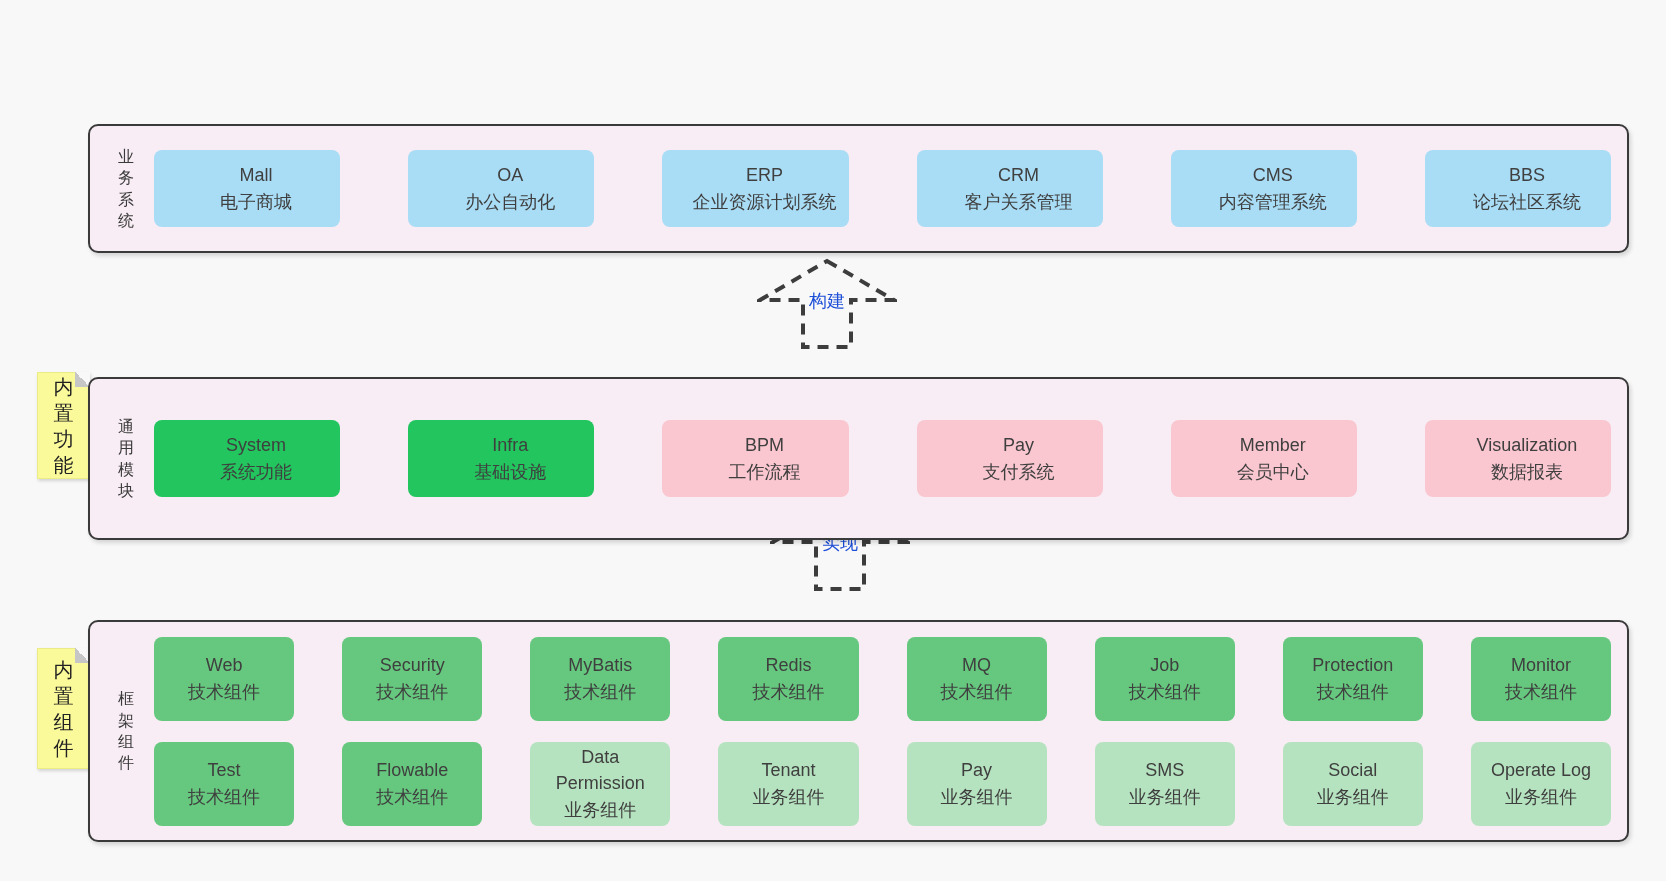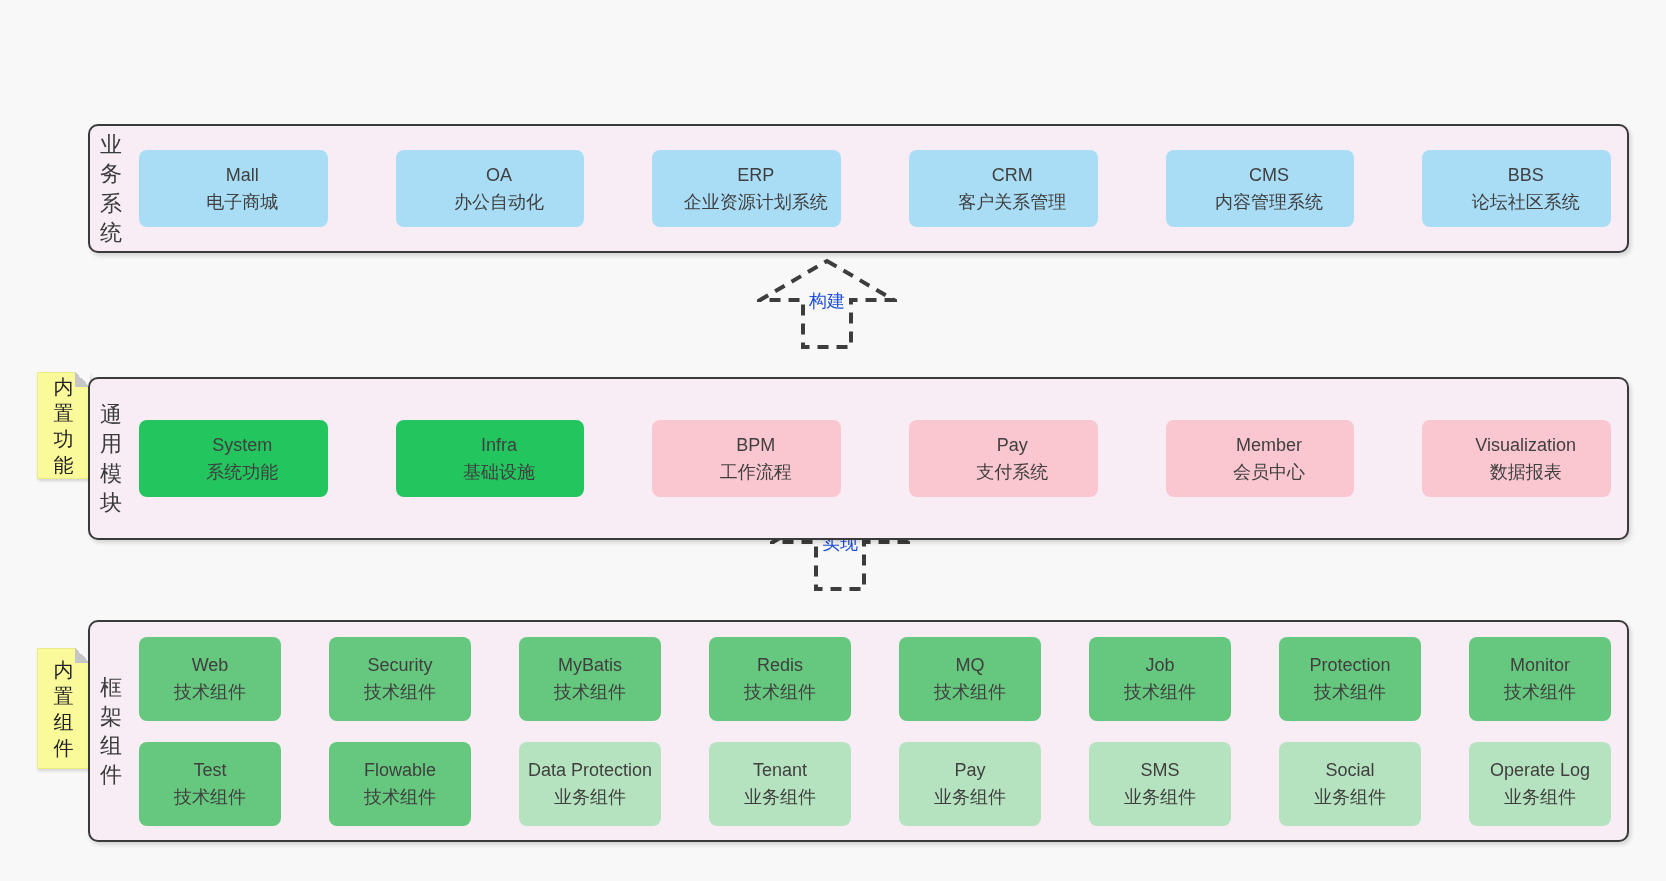--- a/index.html
+++ b/index.html
@@ -12,22 +12,22 @@
     background:#f8edf5; border:2px solid #3a3a3a; border-radius:10px;
     display:flex; align-items:center;
     box-shadow:2px 3px 4px rgba(0,0,0,0.14);
     z-index:2;
   }
   #sec-business  { top:124px; height:129px; }
   #sec-modules   { top:377px; height:163px; }
   #sec-framework { top:620px; height:222px; }
 
   .vlabel {
-    flex:none; width:28px; margin-left:7px;
-    font-size:22px; line-height:1.33; color:#3a3a3a;
+    flex:none; width:28px; margin-left:22px;
+    font-size:16px; line-height:1.33; color:#3a3a3a;
     word-break:break-all; text-align:center;
   }
 
   .boxes6 { flex:1; display:flex; gap:68px; margin:0 16px 0 14px; }
   .rows   { flex:1; display:flex; flex-direction:column; gap:21px; margin:0 16px 0 14px; }
   .boxes8 { display:flex; gap:48px; }
 
   .box {
     flex:1; border-radius:8px;
     display:flex; flex-direction:column; justify-content:center; align-items:center;
@@ -196,21 +196,21 @@
       <div class="boxes8">
         <div class="box green">
           <div>Test</div>
           <div>技术组件</div>
         </div>
         <div class="box green">
           <div>Flowable</div>
           <div>技术组件</div>
         </div>
         <div class="box lightgreen">
-          <div>Data Protection</div>
+          <div>Data Permission</div>
           <div>业务组件</div>
         </div>
         <div class="box lightgreen">
           <div>Tenant</div>
           <div>业务组件</div>
         </div>
         <div class="box lightgreen">
           <div>Pay</div>
           <div>业务组件</div>
         </div>

